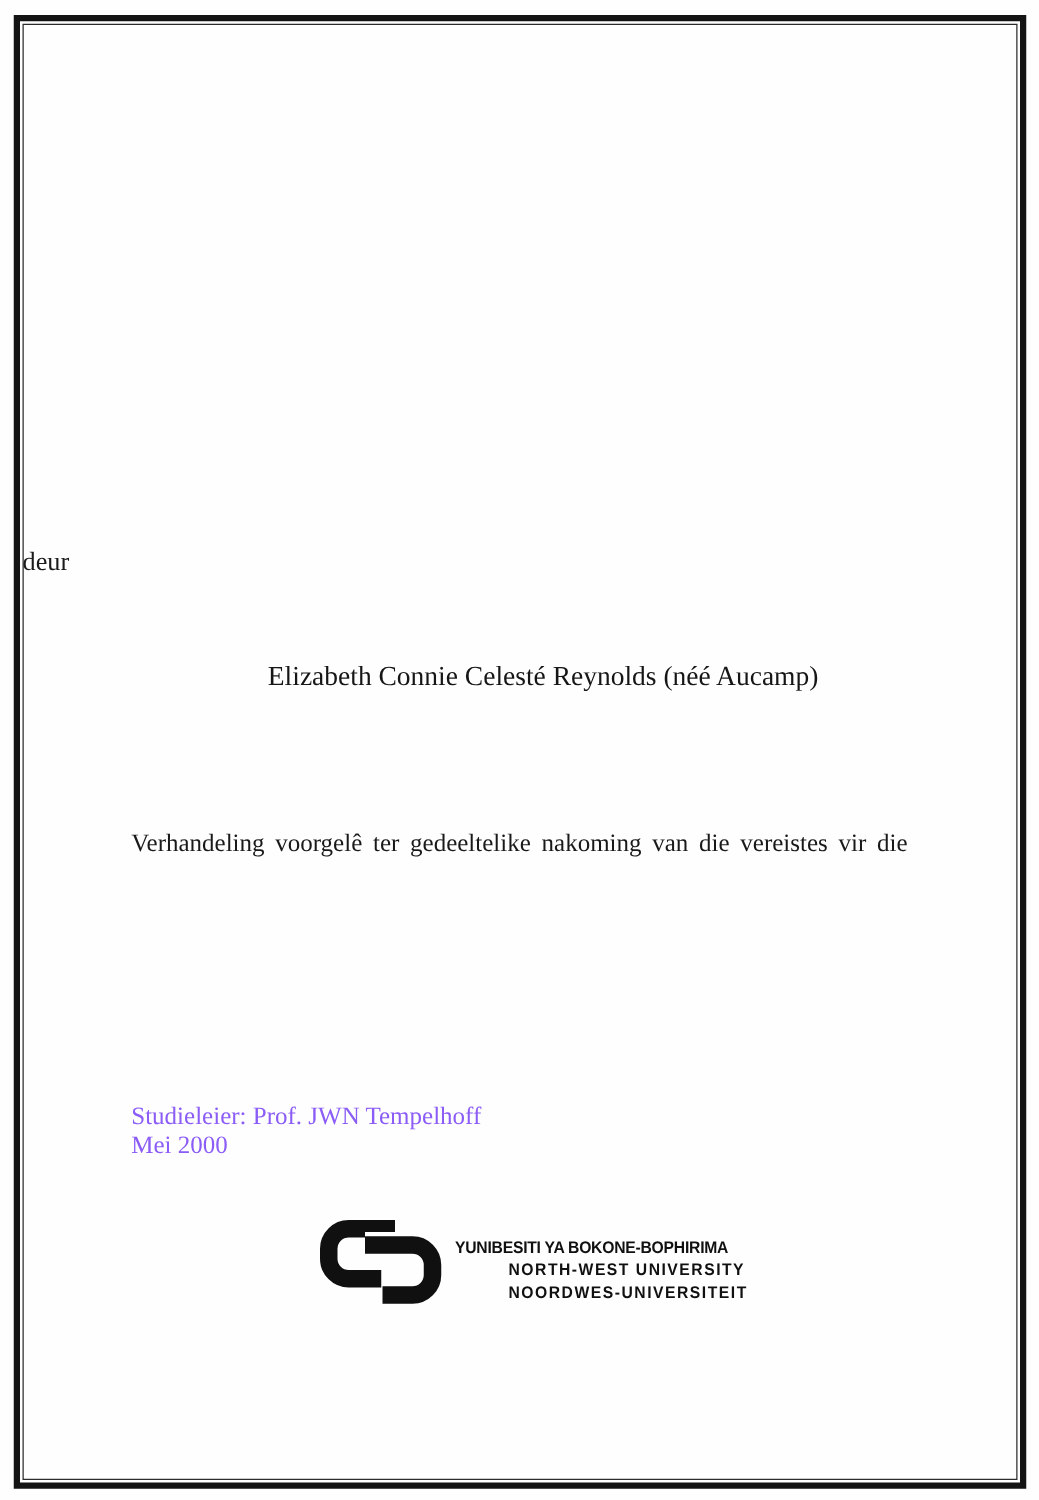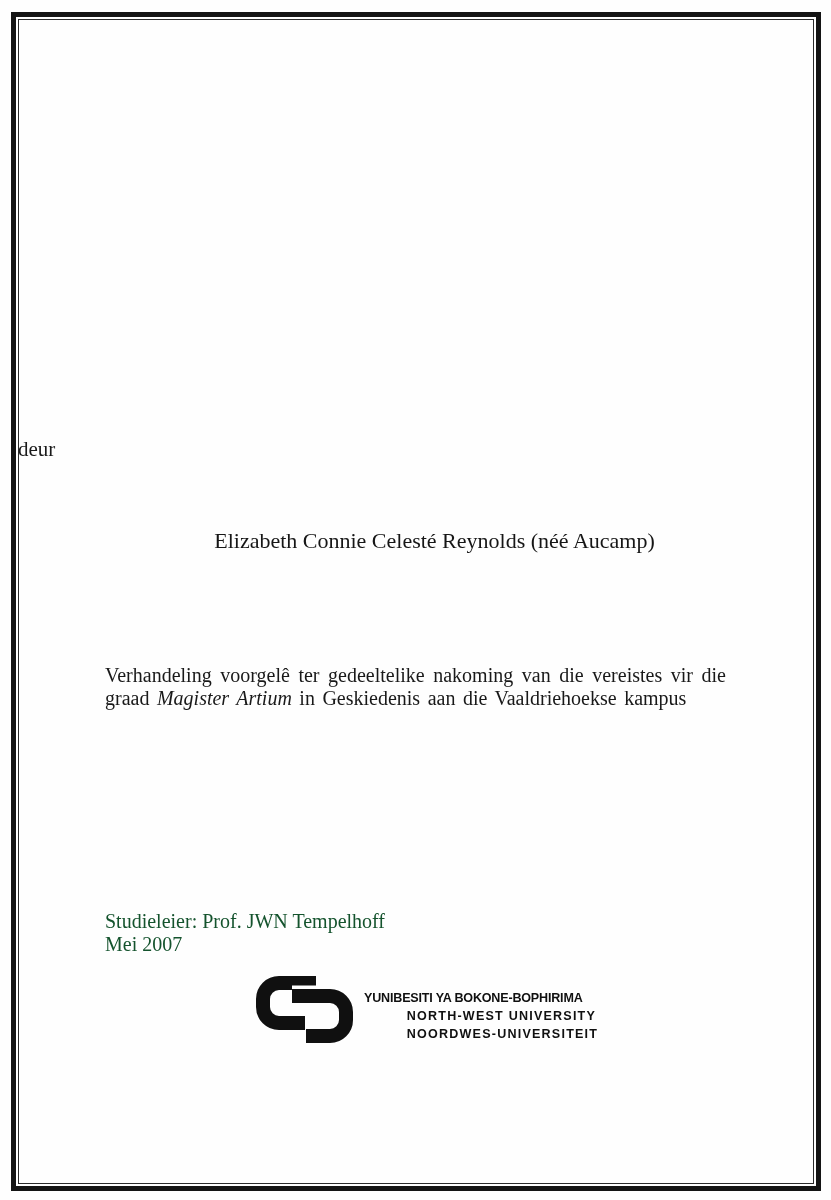--- a/index.html
+++ b/index.html
@@ -47,22 +47,22 @@
 
   .submission {
     position: absolute; top: 664px; left: 105px; width: 621px;
     font-size: 20px; line-height: 22.7px; color: #191919;
   }
   .submission .just { text-align: justify; text-align-last: justify; font-family: Liberation Serif, serif; }
   .submission .l2 { word-spacing: 2.5px; }
   .submission em { font-style: italic; }
 
   .supervisor-block {
-    position: absolute; top: 910px; left: 105px;
-    font-size: 20px; line-height: 23.3px; color: #14532d;
+    position: absolute; top: 882px; left: 105px;
+    font-size: 20px; line-height: 23.3px; color: #8b5cf6;
   }
 
   .logo {
     position: absolute; top: 973px; left: 252px;
     display: flex; align-items: center;
   }
   .logo svg { display: block; flex: 0 0 auto; }
   .logo-text {
     margin-left: 6px; padding-left: 46px; padding-top: 7px;
     font-family: "Liberation Sans", sans-serif;
@@ -82,26 +82,25 @@
     <div class="frame-inner"></div>
   </div>
 
 
   <div class="byline">deur</div>
 
   <div class="author">Elizabeth Connie Celesté Reynolds (néé Aucamp)</div>
 
   <div class="submission">
     <div class="just">Verhandeling voorgelê ter gedeeltelike nakoming van die vereistes vir die</div>
-    <div class="l2"><span>graad </span><em>Magister Artium</em><span> in Geskiedenis aan die Vaaldriehoekse kampus</span></div>
   </div>
 
   <div class="supervisor-block">
     <div>Studieleier: Prof. JWN Tempelhoff</div>
-    <div>Mei 2007</div>
+    <div>Mei 2000</div>
   </div>
 
   <div class="logo">
     <svg width="106" height="78" viewBox="0 0 106 78" xmlns="http://www.w3.org/2000/svg" aria-hidden="true">
 
       <path d="M 64 10 H 27 A 16 16 0 0 0 11 26 V 34 A 16 16 0 0 0 27 50 H 53" fill="none" stroke="#101010" stroke-width="14"></path>
 
       <path d="M 40 23 H 78 A 16 16 0 0 1 94 39 V 47 A 16 16 0 0 1 78 63 H 54" fill="none" stroke="#fefefe" stroke-width="21"></path>
       <path d="M 40 23 H 78 A 16 16 0 0 1 94 39 V 47 A 16 16 0 0 1 78 63 H 54" fill="none" stroke="#101010" stroke-width="14"></path>
     </svg>

